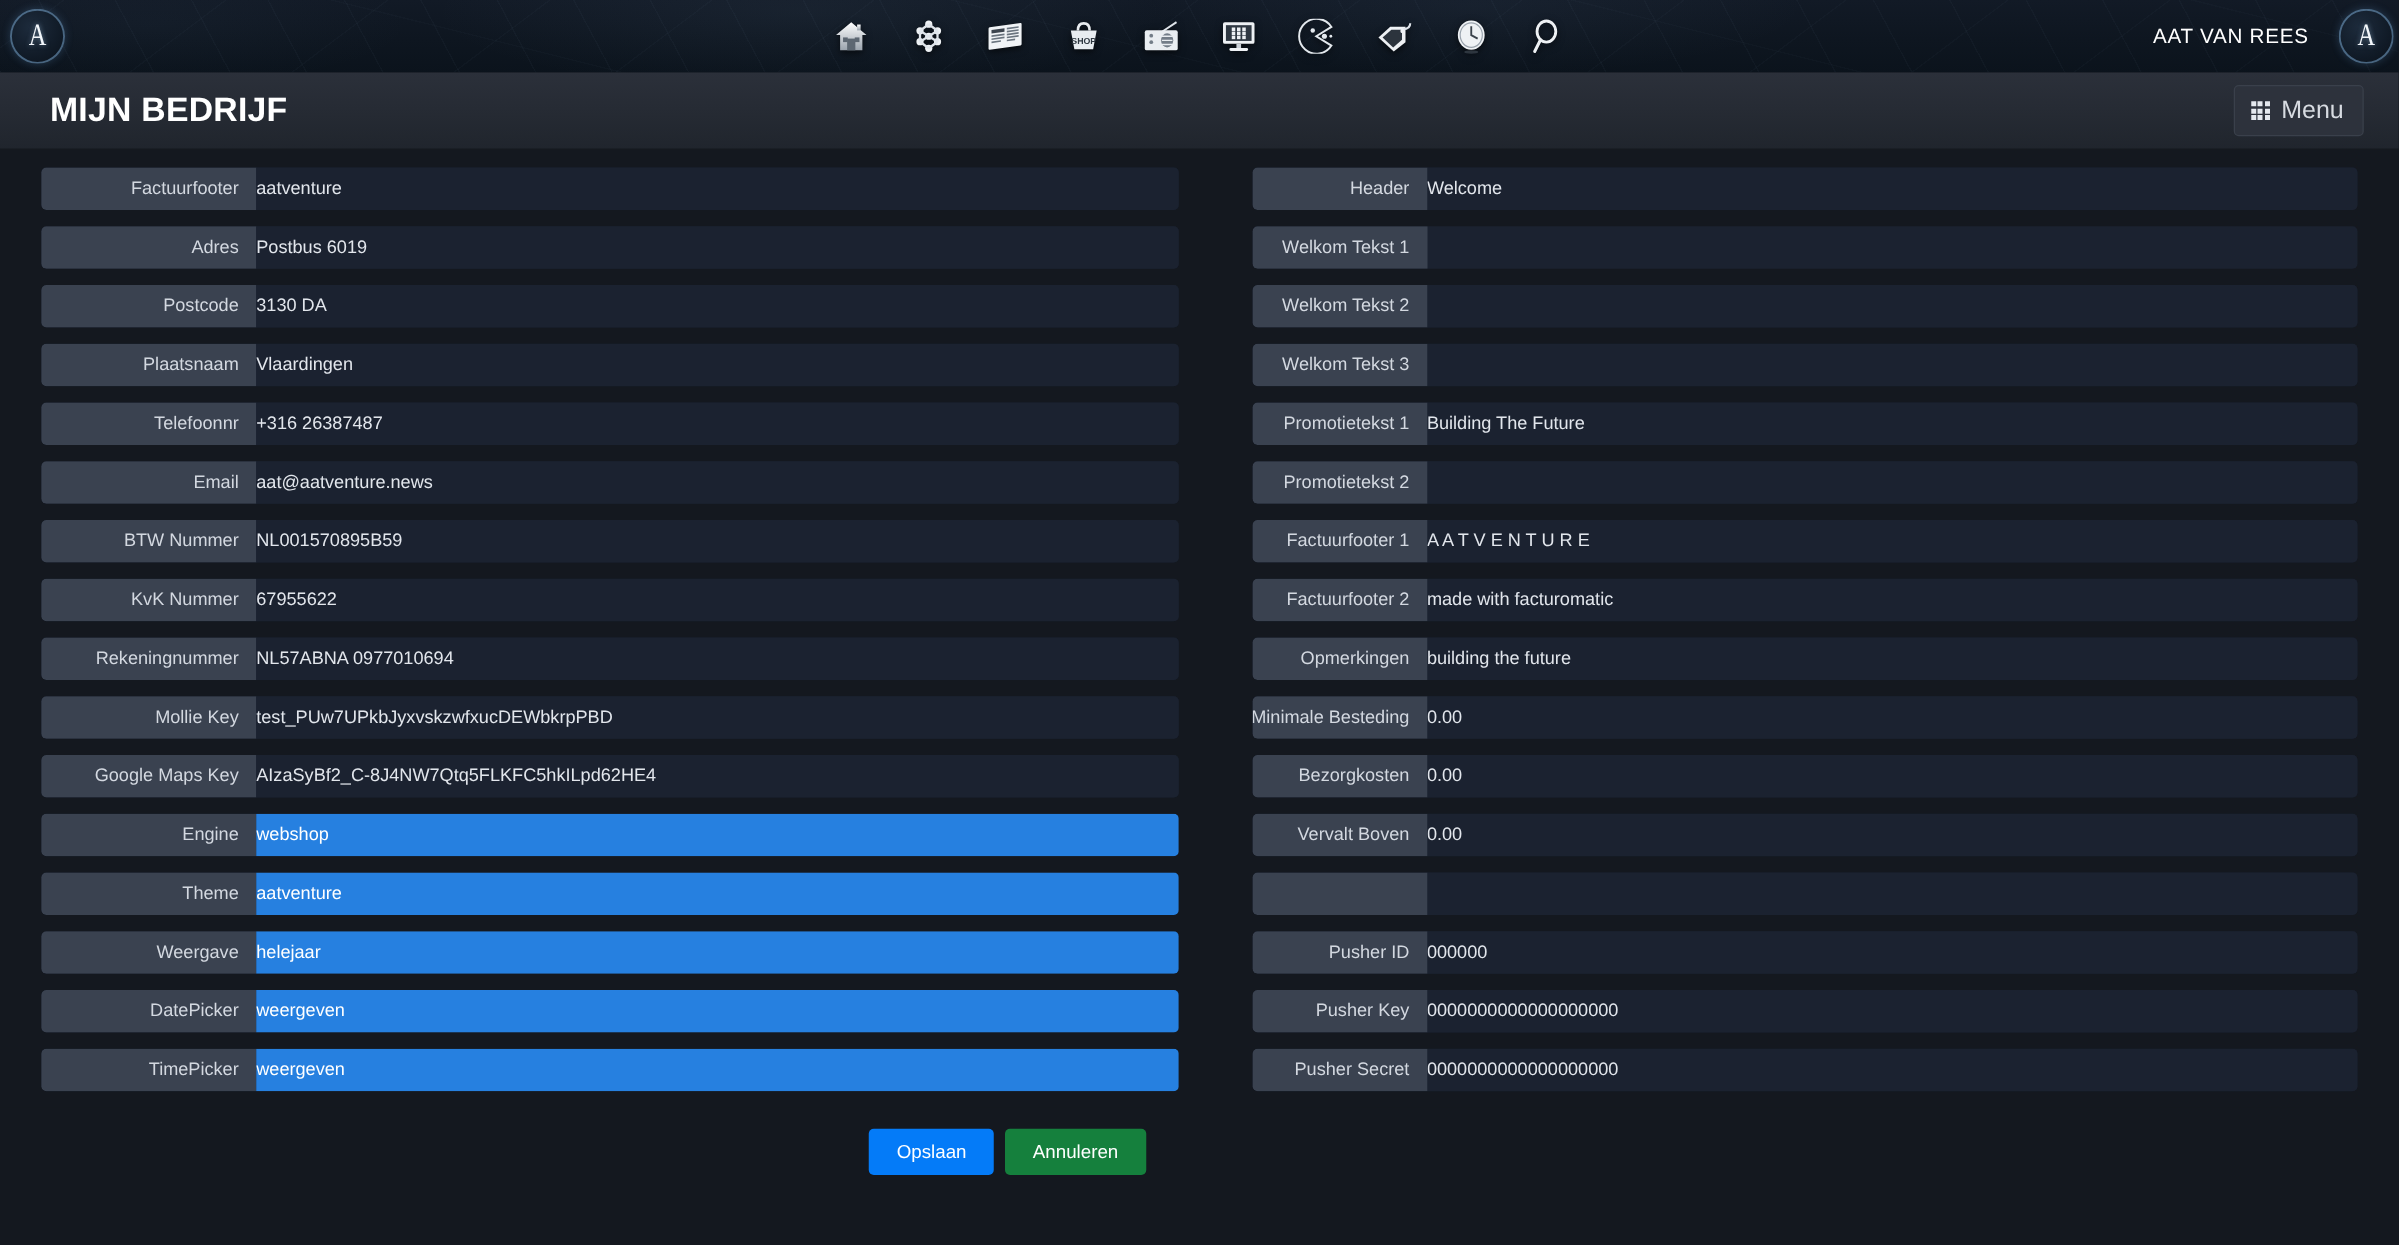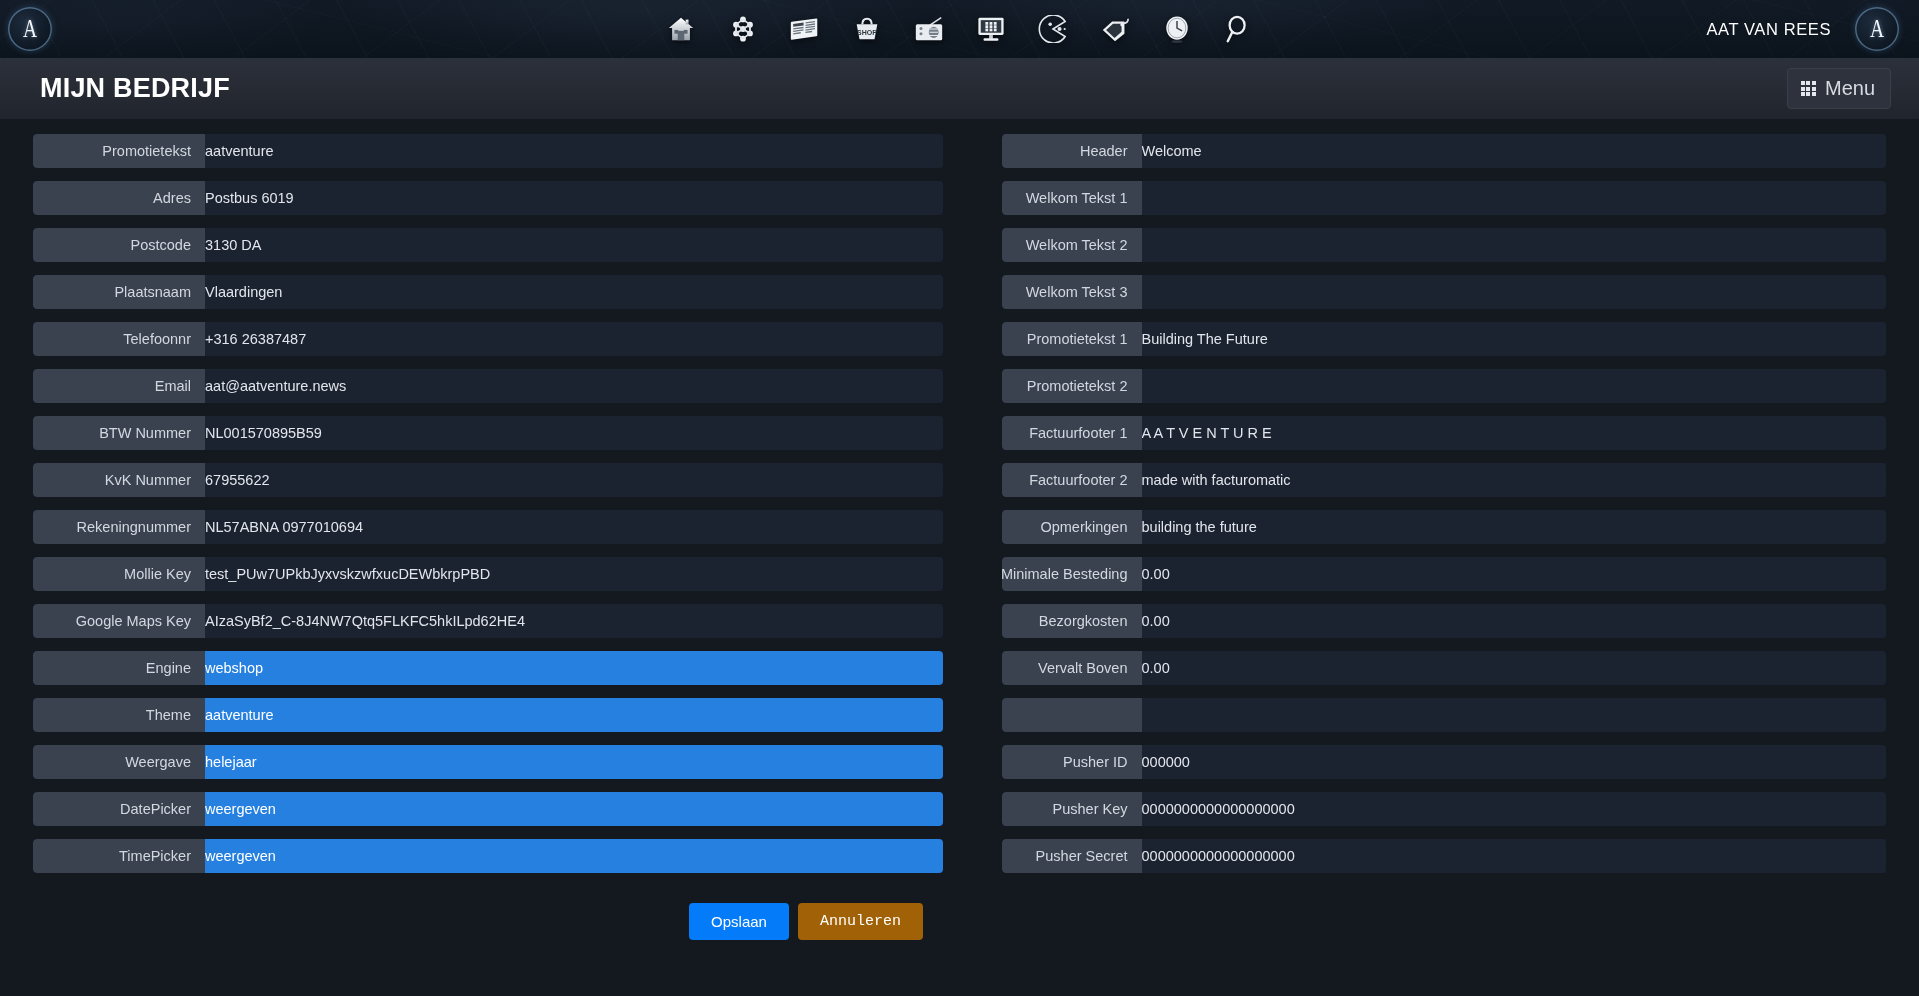--- a/index.html
+++ b/index.html
@@ -70,21 +70,21 @@
   }
   .nav-icon {
     width: 42px; height: 42px;
     display: flex; align-items: center; justify-content: center;
     cursor: pointer;
   }
   .nav-icon svg { display: block; filter: drop-shadow(0 2px 3px rgba(0,0,0,.6)); }
 
   #user-area {
     position: absolute;
-    right: 20px;
+    right: 4px;
     display: flex;
     align-items: center;
     gap: 16px;
     z-index: 3;
   }
   #user-name {
     color: #ffffff;
     font-size: 16.5px;
     letter-spacing: .6px;
     font-weight: 400;
@@ -194,21 +194,21 @@
   .btn {
     border: none;
     border-radius: 4px;
     font-size: 15px;
     font-family: "Liberation Sans", sans-serif;
     padding: 10px 22px;
     cursor: pointer;
     color: #ffffff;
   }
   .btn-primary { background: #047bf8; }
-  .btn-danger  { background: #a16207; font-family: Liberation Mono, monospace; }
+  .btn-danger  { background: #15803d; }
 </style>
 </head>
 <body>
 
 <div id="topbar">
 
   <div class="brand-logo">
     <span class="glyph">A</span>
   </div>
 
@@ -368,21 +368,21 @@
         <i></i>
         <i></i>
     </span>
     <span>Menu</span>
   </button>
 </div>
 
 <div id="form-area">
   <div class="column left" id="col-left">
       <div class="field-row">
-        <div class="field-label">Promotietekst</div>
+        <div class="field-label">Factuurfooter</div>
         <div class="field-value">aatventure</div>
       </div>
       <div class="field-row">
         <div class="field-label">Adres</div>
         <div class="field-value">Postbus 6019</div>
       </div>
       <div class="field-row">
         <div class="field-label">Postcode</div>
         <div class="field-value">3130 DA</div>
       </div>

